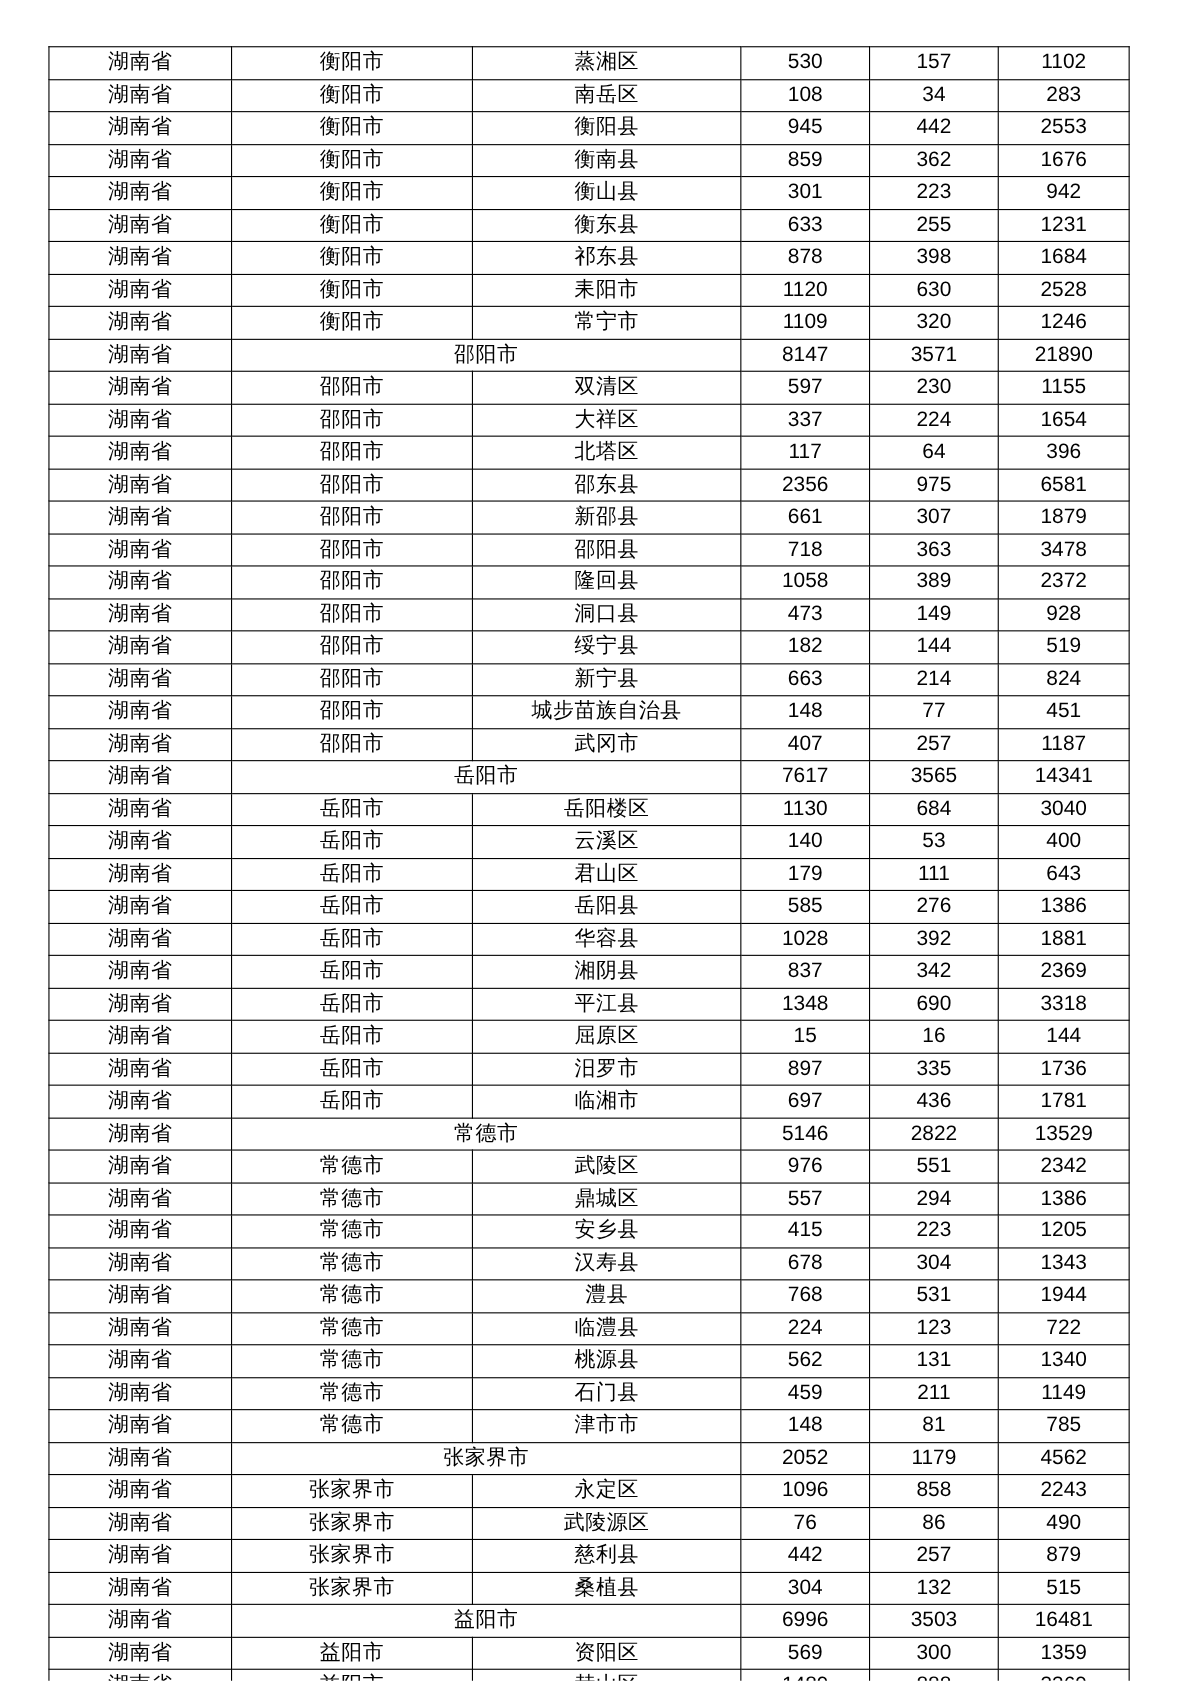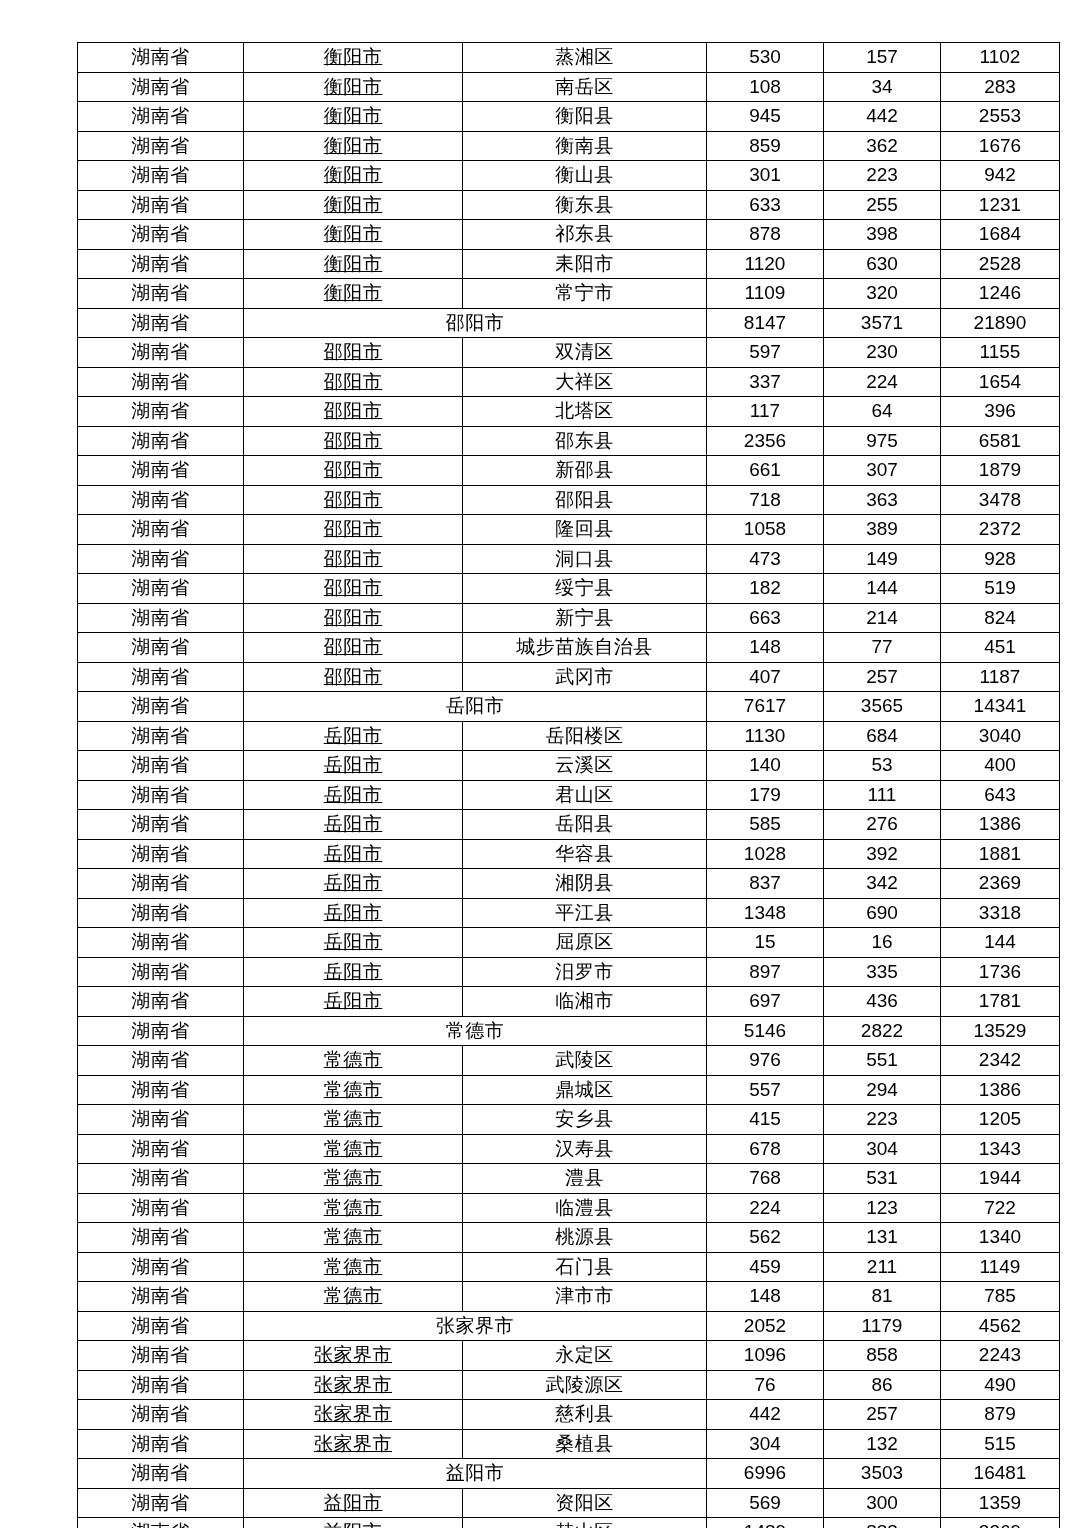--- a/index.html
+++ b/index.html
@@ -10,40 +10,40 @@
   body {
     width: 1080px;
     height: 1528px;
     font-family: "Liberation Sans", sans-serif;
     color: #000000;
   }
   .page {
     box-sizing: border-box;
     width: 1080px;
     height: 1528px;
-    padding: 42px 52px 40px 77px;
+    padding: 42px 52px 40px 44px;
   }
   table.stat-table {
     border-collapse: collapse;
     width: 976px;
     table-layout: fixed;
   }
   table.stat-table td {
     border: 1px solid #000000;
     height: 28.5px;
     line-height: 26px;
     text-align: center;
     vertical-align: middle;
     font-size: 19px;
     padding: 0;
     overflow: hidden;
     white-space: nowrap;
   }
   td.c-prov { width: 165px; }
-  td.c-city { width: 218px; text-decoration: underline; }
+  td.c-city { width: 218px; }
   td.c-dist { width: 243px; }
   td.c-n1   { width: 116px; }
   td.c-n2   { width: 116px; margin-left: 40px; }
   td.c-n3   { width: 118px; }
   td.c-citywide { width: 461px; }
   td.num { font-size: 19px; }
   td.cn { font-size: 19px; letter-spacing: 0.5px; }
 </style>
 </head>
 <body>

